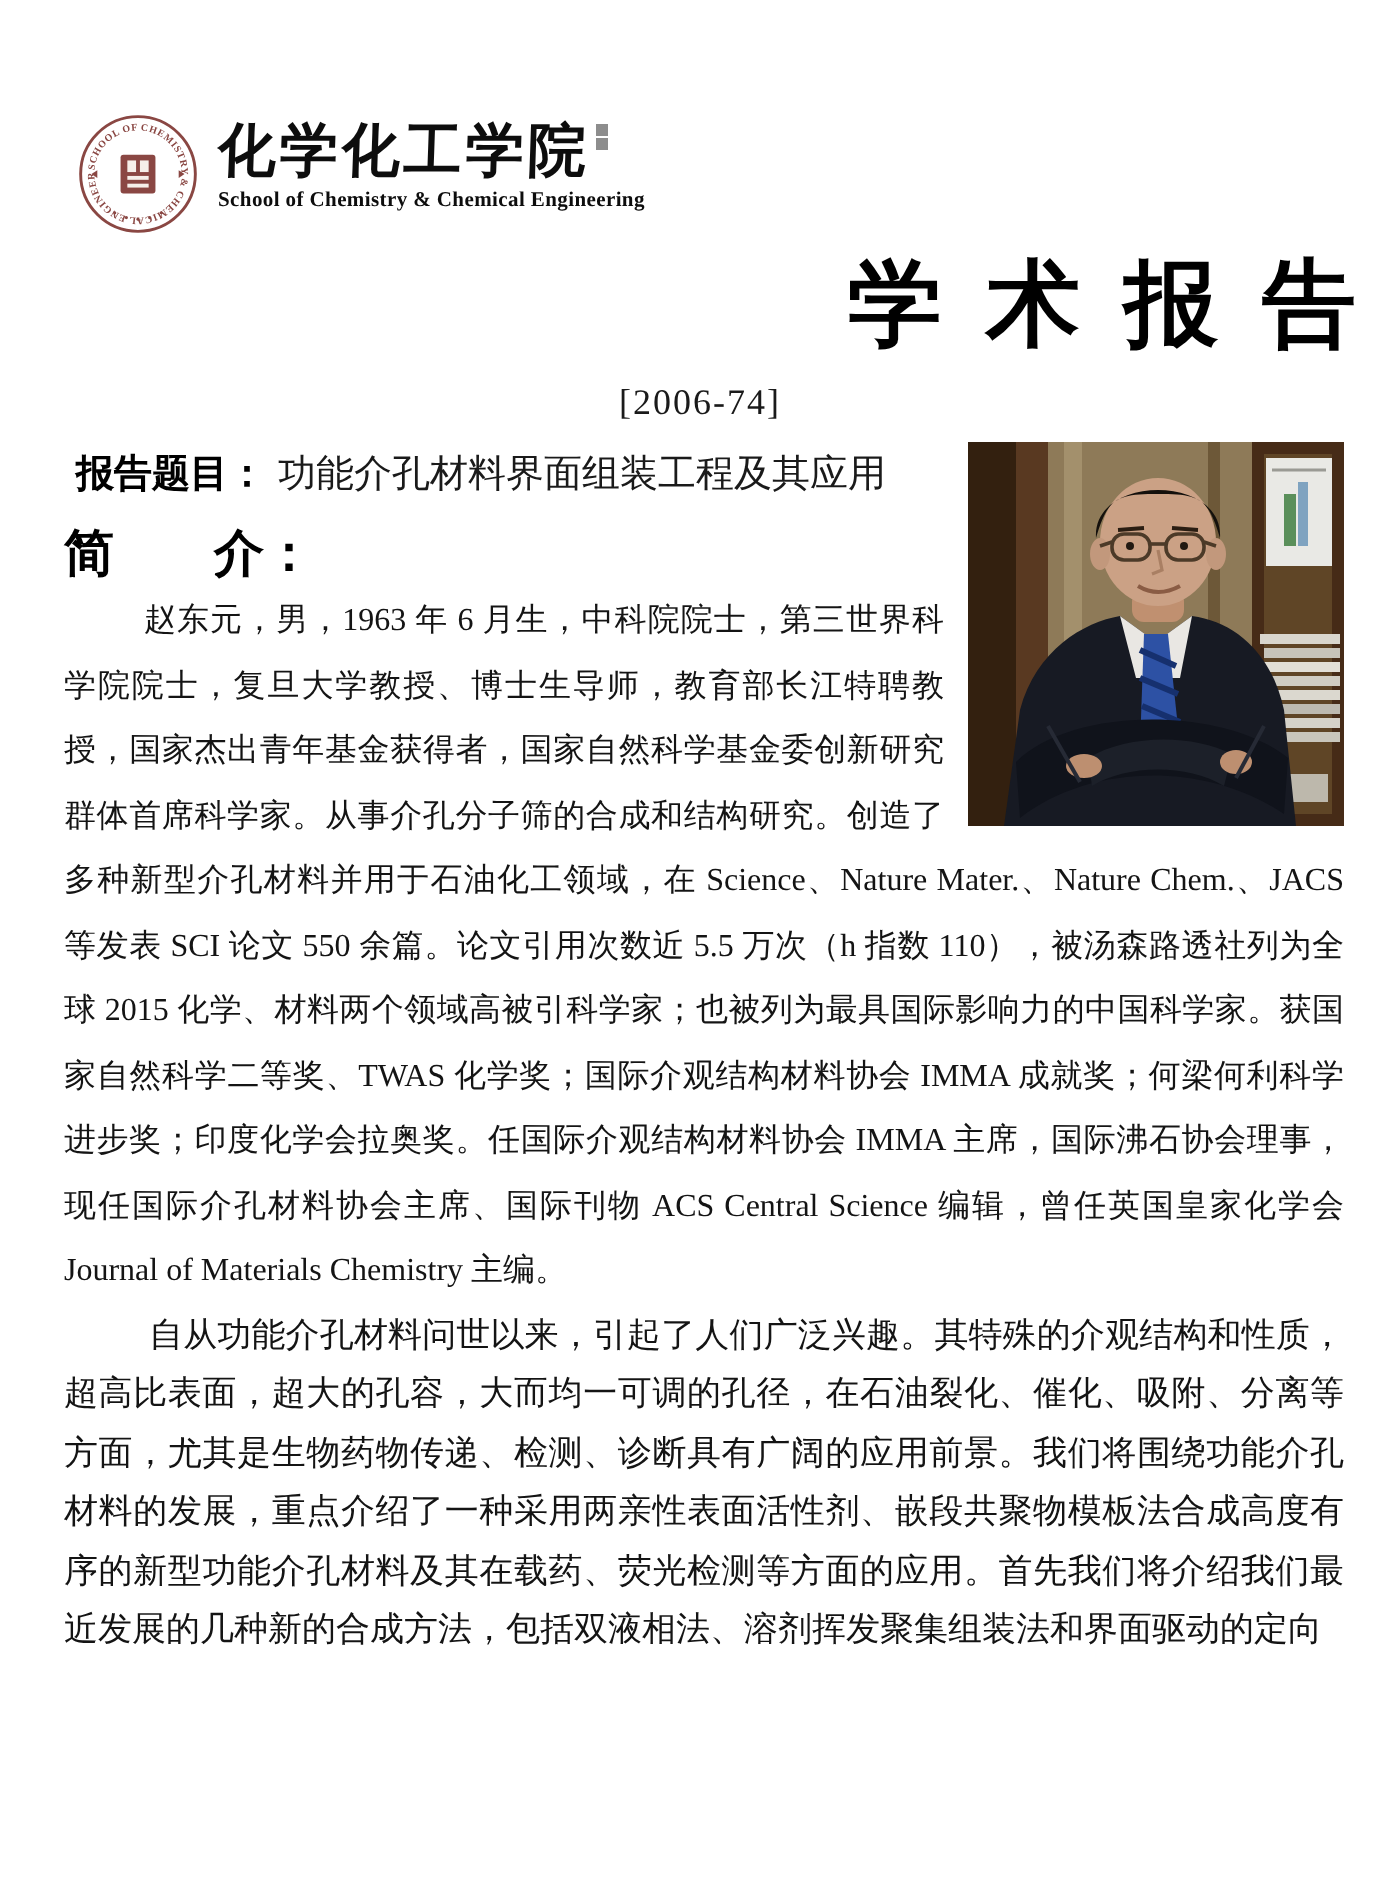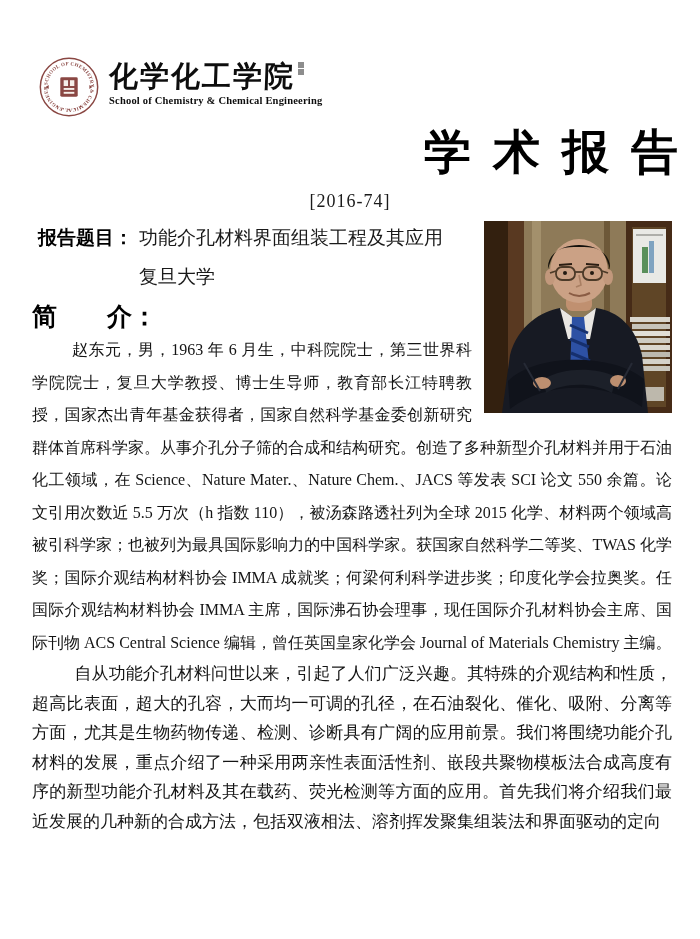--- a/index.html
+++ b/index.html
@@ -96,21 +96,21 @@
             <i></i>
             <i></i>
           </span>
       </div>
       <div class="logo-en">School of Chemistry &amp; Chemical Engineering</div>
     </div>
   </div>
 
   <div class="doc-title">学术报告</div>
 
-  <div class="report-no">[2016-74]</div>
+  <div class="report-no">[2006-74]</div>
 
   <div class="main">
 
     <div class="photo-float">
       <svg viewBox="0 0 188 192" preserveAspectRatio="none" aria-hidden="true">
 
         <rect width="188" height="192" fill="#7b6647"></rect>
         <rect x="0" y="0" width="24" height="192" fill="#33200f"></rect>
         <rect x="24" y="0" width="16" height="192" fill="#593921"></rect>
         <rect x="40" y="0" width="102" height="192" fill="#8e7a58"></rect>
@@ -177,23 +177,20 @@
         <ellipse cx="58" cy="162" rx="9" ry="6" fill="#bd8f70"></ellipse>
         <ellipse cx="134" cy="160" rx="8" ry="6" fill="#bd8f70"></ellipse>
         <line x1="40" y1="142" x2="56" y2="170" stroke="#262a35" stroke-width="2"></line>
         <line x1="148" y1="142" x2="134" y2="168" stroke="#262a35" stroke-width="2"></line>
       </svg>
     </div>
 
     <div class="info-row">
       <span class="info-label">报告题目：</span><span class="info-value">功能介孔材料界面组装工程及其应用</span>
     </div>
-    <div class="info-row affiliation">
-      <span class="info-value">复旦大学</span>
-    </div>
 
     <div class="section-h intro">简　　介：</div>
     <p class="para intro">赵东元，男，1963 年 6 月生，中科院院士，第三世界科学院院士，复旦大学教授、博士生导师，教育部长江特聘教授，国家杰出青年基金获得者，国家自然科学基金委创新研究群体首席科学家。从事介孔分子筛的合成和结构研究。创造了多种新型介孔材料并用于石油化工领域，在 Science、Nature Mater.、Nature Chem.、JACS 等发表 SCI 论文 550 余篇。论文引用次数近 5.5 万次（h 指数 110），被汤森路透社列为全球 2015 化学、材料两个领域高被引科学家；也被列为最具国际影响力的中国科学家。获国家自然科学二等奖、TWAS 化学奖；国际介观结构材料协会 IMMA 成就奖；何梁何利科学进步奖；印度化学会拉奥奖。任国际介观结构材料协会 IMMA 主席，国际沸石协会理事，现任国际介孔材料协会主席、国际刊物 ACS Central Science 编辑，曾任英国皇家化学会 Journal of Materials Chemistry 主编。</p>
 
     <p class="para abstract">自从功能介孔材料问世以来，引起了人们广泛兴趣。其特殊的介观结构和性质，超高比表面，超大的孔容，大而均一可调的孔径，在石油裂化、催化、吸附、分离等方面，尤其是生物药物传递、检测、诊断具有广阔的应用前景。我们将围绕功能介孔材料的发展，重点介绍了一种采用两亲性表面活性剂、嵌段共聚物模板法合成高度有序的新型功能介孔材料及其在载药、荧光检测等方面的应用。首先我们将介绍我们最近发展的几种新的合成方法，包括双液相法、溶剂挥发聚集组装法和界面驱动的定向</p>
   </div>
 
 </div>
 
 </body></html>

